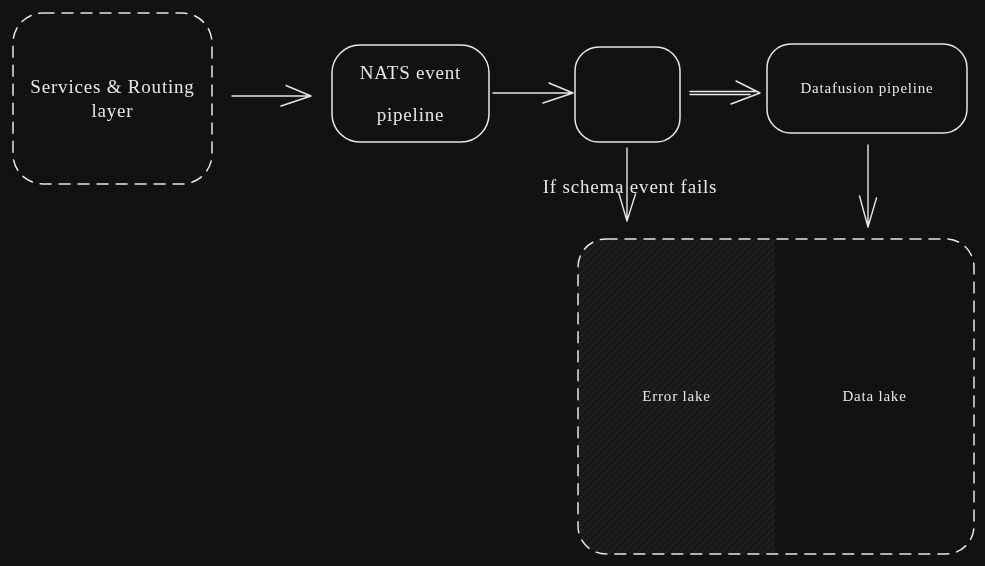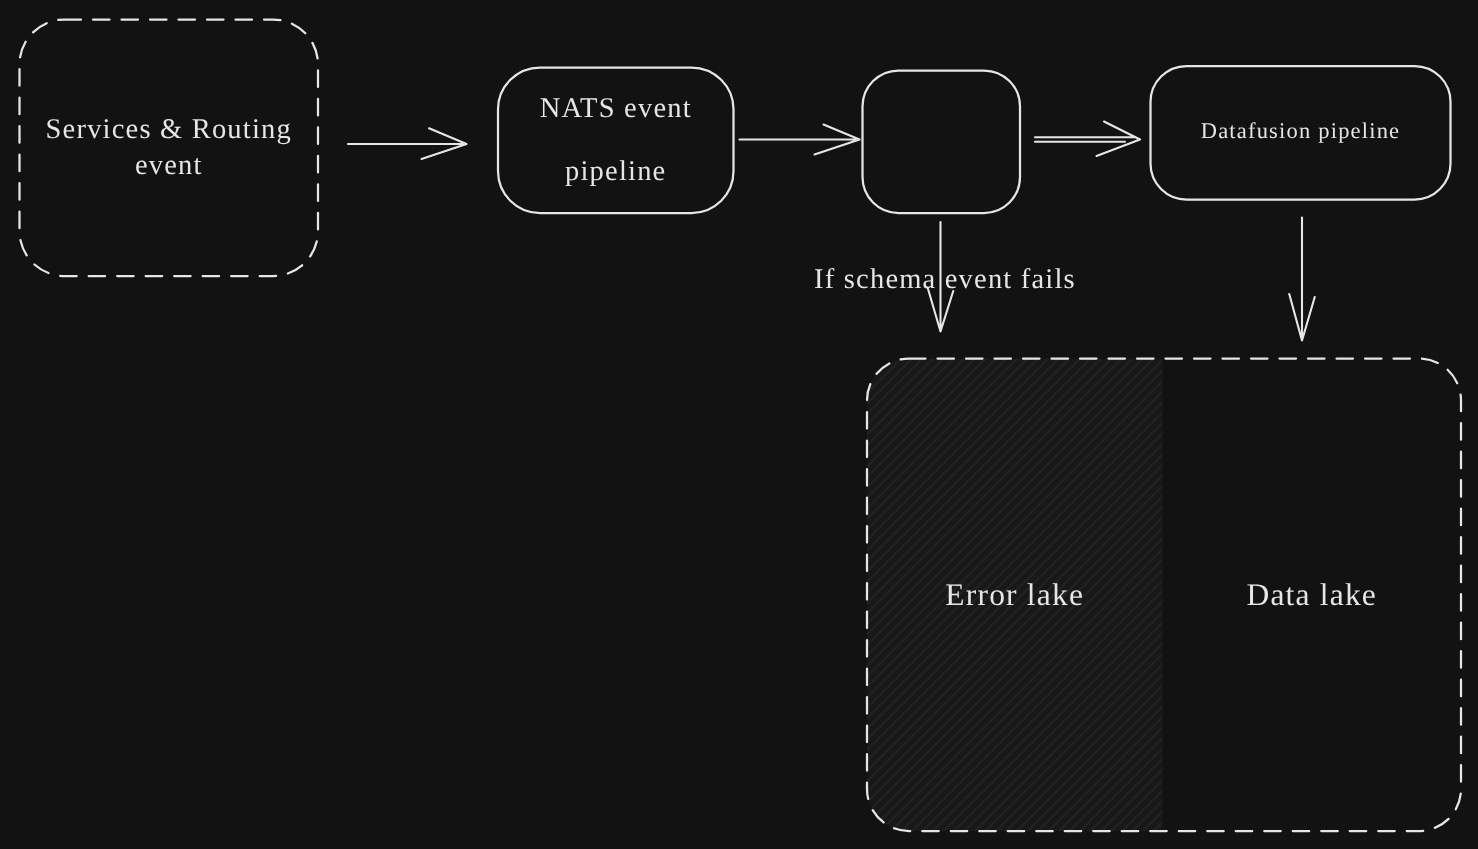--- a/index.html
+++ b/index.html
@@ -25,21 +25,21 @@
     position:absolute;
     display:flex;flex-direction:column;
     align-items:center;justify-content:center;
     text-align:center;
     letter-spacing:0.8px;
     line-height:1.22;
     white-space:nowrap;
   }
   .fs19{font-size:19px;}
   .fs18{font-size:15px;}
-  .fs21{font-size:21px;}
+  .fs21{font-size:15px;}
 </style>
 </head>
 <body>
 
 <div class="canvas">
 
   <svg class="strokes" viewBox="0 0 985 566" xmlns="http://www.w3.org/2000/svg">
     <defs>
       <pattern id="hatch" patternUnits="userSpaceOnUse" width="7" height="7">
         <rect width="7" height="7" style="fill:var(--hatch-bg)"></rect>
@@ -60,21 +60,21 @@
 
     <path class="arrow" d="M232 96 L308 96 M286 85.5 L311 96 M281 106 L311 96"></path>
     <path class="arrow" d="M493 93 L570 93 M549 83 L573 93 M543 103 L573 93"></path>
     <path class="arrow" d="M690 91.5 L756 91.5 M690 94.5 L750 94.5 M736 81 L760 93 M731 104 L760 93"></path>
     <path class="arrow" d="M627 148 L627 218 M618.5 192 L627 221 M635.5 194 L627 221"></path>
     <path class="arrow" d="M868 145 L868 224 M859.5 196 L868 227 M876.5 198 L868 227"></path>
   </svg>
 
   <div class="label fs19" style="left:13px;top:13px;width:199px;height:171px;">
     <span>Services &amp; Routing</span>
-    <span>event</span>
+    <span>layer</span>
   </div>
 
   <div class="label fs19" style="left:332px;top:45px;width:157px;height:97px;gap:18px;">
     <span>NATS event</span>
     <span>pipeline</span>
   </div>
 
 
   <div class="label fs18" style="left:767px;top:44px;width:200px;height:89px;">
     <span>Datafusion pipeline</span>

